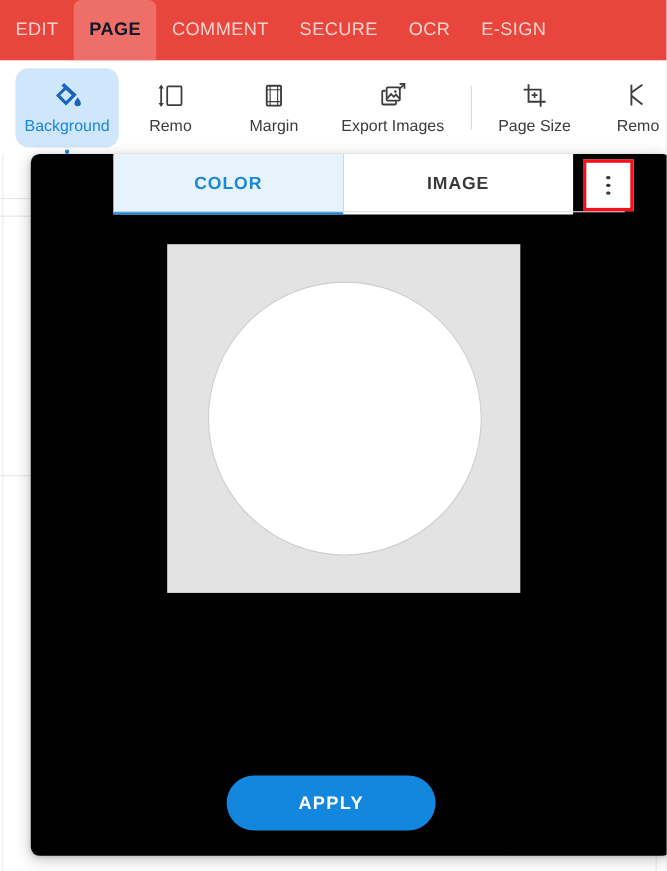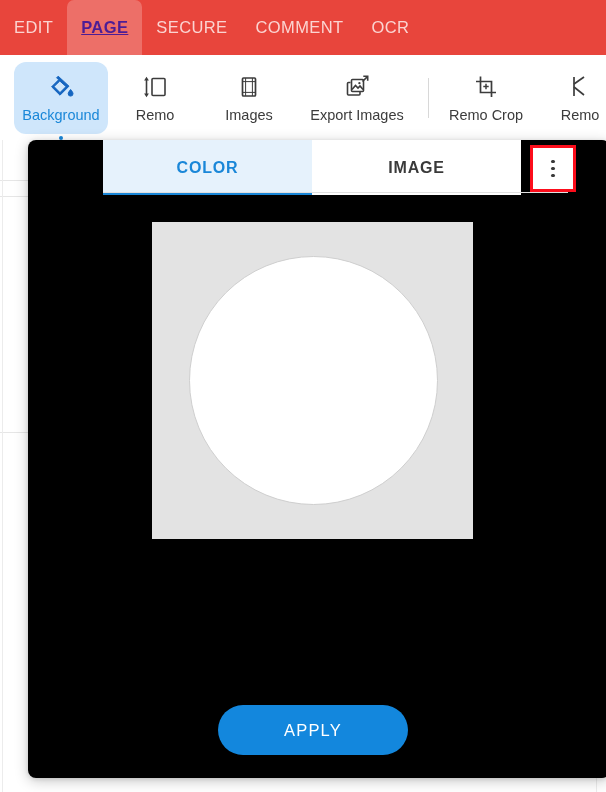--- a/index.html
+++ b/index.html
@@ -36,26 +36,25 @@
     padding: 12px 14px;
     color: #fbd4d1;
     font-size: 16.5px;
     letter-spacing: 0.4px;
     font-weight: 400;
     white-space: nowrap;
     cursor: pointer;
     user-select: none;
   }
   .menu-item.active {
-    color: #4c1d95;
+    color: #0f172a;
     background: #ed6f68;
     border-top-left-radius: 7px;
     border-top-right-radius: 7px;
     font-weight: 700;
-    text-decoration: underline;
   }
 
   
   .toolbar {
     position: absolute;
     left: 0; top: 55px;
     width: 606px; height: 85px;
     background: #ffffff;
     display: flex;
     align-items: center;
@@ -216,53 +215,56 @@
     left: 37px; top: 34px;
     width: 249px; height: 249px;
     border-radius: 50%;
     background: #ffffff;
     border: 1px solid #cfcfcf;
   }
 
   
   .apply-btn {
     position: absolute;
-    left: 190px; top: 565px;
+    left: 178px; top: 565px;
     width: 190px; height: 50px;
     border: none;
     border-radius: 25px;
     background: #1387dd;
     color: #ffffff;
     font-family: "Liberation Sans", sans-serif;
     font-size: 16.5px;
-    font-weight: 400;
+    font-weight: 700;
     letter-spacing: 1.2px;
     cursor: pointer;
   }
 </style>
 </head>
 <body>
 
 <div id="app">
 
   <div class="menubar" id="menubar">
       <div class="menu-item">
         <span>EDIT</span>
       </div>
       <div class="menu-item active">
         <span>PAGE</span>
       </div>
       <div class="menu-item">
+        <span>COMMENT</span>
+      </div>
+      <div class="menu-item">
         <span>SECURE</span>
       </div>
       <div class="menu-item">
-        <span>COMMENT</span>
-      </div>
-      <div class="menu-item">
         <span>OCR</span>
+      </div>
+      <div class="menu-item">
+        <span>E-SIGN</span>
       </div>
     </div>
 
   <div class="toolbar" id="toolbar">
       <div class="tb-item selected">
         <span class="tb-ico">
           <svg width="26" height="26" viewBox="0 0 26 26">
             <g fill="#1565c0">
               <path d="M10.2 2.2 L8.6 3.8 L10.6 5.8 L3.6 12.8 L12.0 21.2 L21.0 12.2 L10.2 2.2 Z M11.8 7.0 L18.0 12.6 L12.0 18.6 L6.0 12.6 Z"></path>
               <path d="M22.6 15.5 c-1.6 2.0 -2.4 3.2 -2.4 4.2 a2.4 2.4 0 0 0 4.8 0 c0 -1.0 -0.8 -2.2 -2.4 -4.2 z"></path>
@@ -289,21 +291,21 @@
           <svg width="24" height="26" viewBox="0 0 24 26">
             <g fill="none" stroke="#3c3c3c">
               <rect x="5.5" y="4" width="13" height="18" rx="1" stroke-width="1.7"></rect>
               <line x1="8.6" y1="4" x2="8.6" y2="22" stroke-width="1"></line>
               <line x1="15.4" y1="4" x2="15.4" y2="22" stroke-width="1"></line>
               <line x1="5.5" y1="7.6" x2="18.5" y2="7.6" stroke-width="1"></line>
               <line x1="5.5" y1="18.4" x2="18.5" y2="18.4" stroke-width="1"></line>
             </g>
           </svg>
         </span>
-        <span class="tb-label">Images</span>
+        <span class="tb-label">Margin</span>
       </div>
       <div class="tb-item wide">
         <span class="tb-ico">
           <svg width="28" height="26" viewBox="0 0 28 26">
             <g fill="none" stroke="#3c3c3c" stroke-width="1.6">
               <path d="M7.5 8.5 H5.5 a1 1 0 0 0 -1 1 V20 a1 1 0 0 0 1 1 H16 a1 1 0 0 0 1 -1 V18"></path>
               <path d="M9.5 5.5 H19.5 a1 1 0 0 1 1 1 V16.5 a1 1 0 0 1 -1 1 H9.5 a1 1 0 0 1 -1 -1 V6.5 a1 1 0 0 1 1 -1 Z"></path>
               <path d="M9 15.5 L12.5 11.5 L15 14 L17 12 L20 15.5"></path>
             </g>
             <circle cx="16.4" cy="9.2" r="1.15" fill="#3c3c3c"></circle>
@@ -322,21 +324,21 @@
             <g fill="none" stroke="#3c3c3c" stroke-width="1.7">
               <path d="M7.5 2.5 V18.5 H23"></path>
               <path d="M3 7.5 H18.5 V23"></path>
             </g>
             <g stroke="#3c3c3c" stroke-width="1.5">
               <line x1="13" y1="9.8" x2="13" y2="15.2"></line>
               <line x1="10.3" y1="12.5" x2="15.7" y2="12.5"></line>
             </g>
           </svg>
         </span>
-        <span class="tb-label">Remo Crop</span>
+        <span class="tb-label">Page Size</span>
       </div>
       <div class="tb-item">
         <span class="tb-ico">
           <svg width="26" height="26" viewBox="0 0 26 26">
             <g fill="none" stroke="#3c3c3c" stroke-width="1.7">
               <path d="M7 3 V22"></path>
               <path d="M7 10 L17 3"></path>
               <path d="M7 13 L17 21"></path>
             </g>
           </svg>

